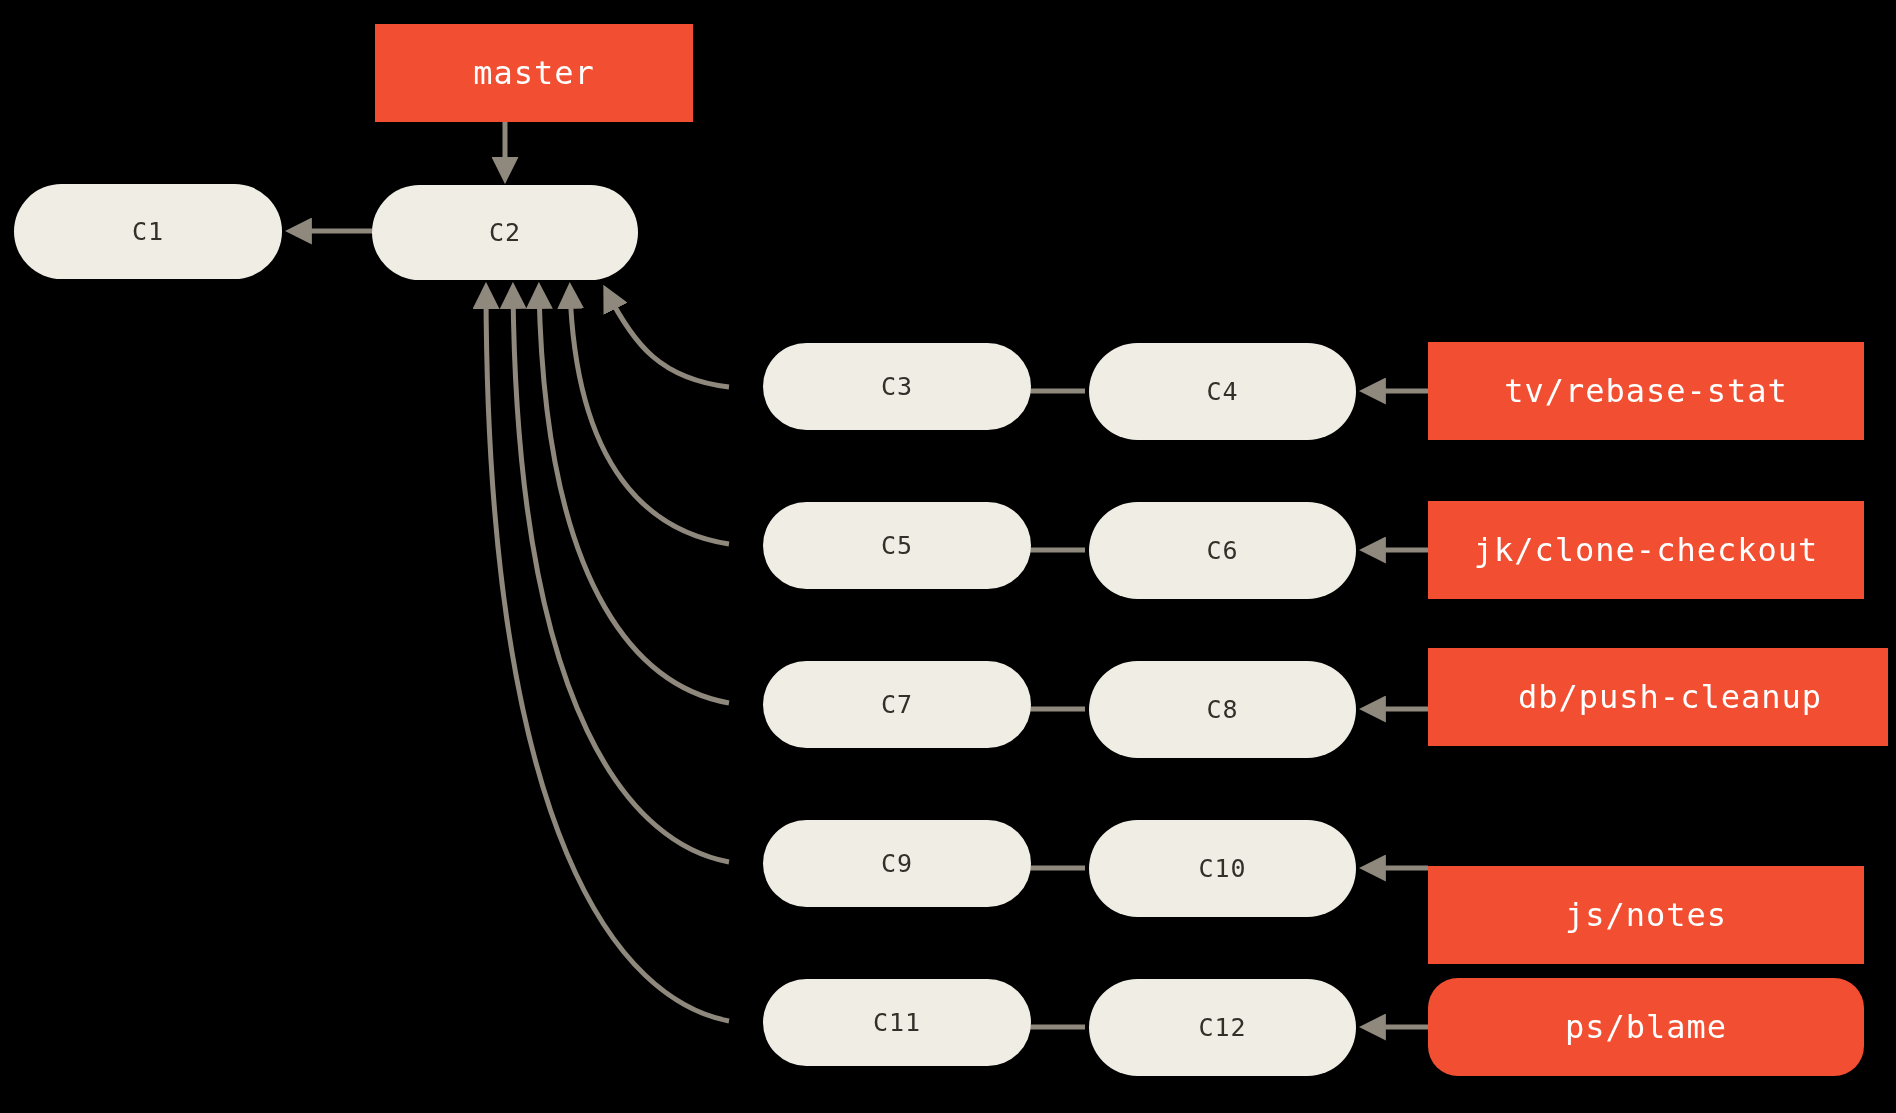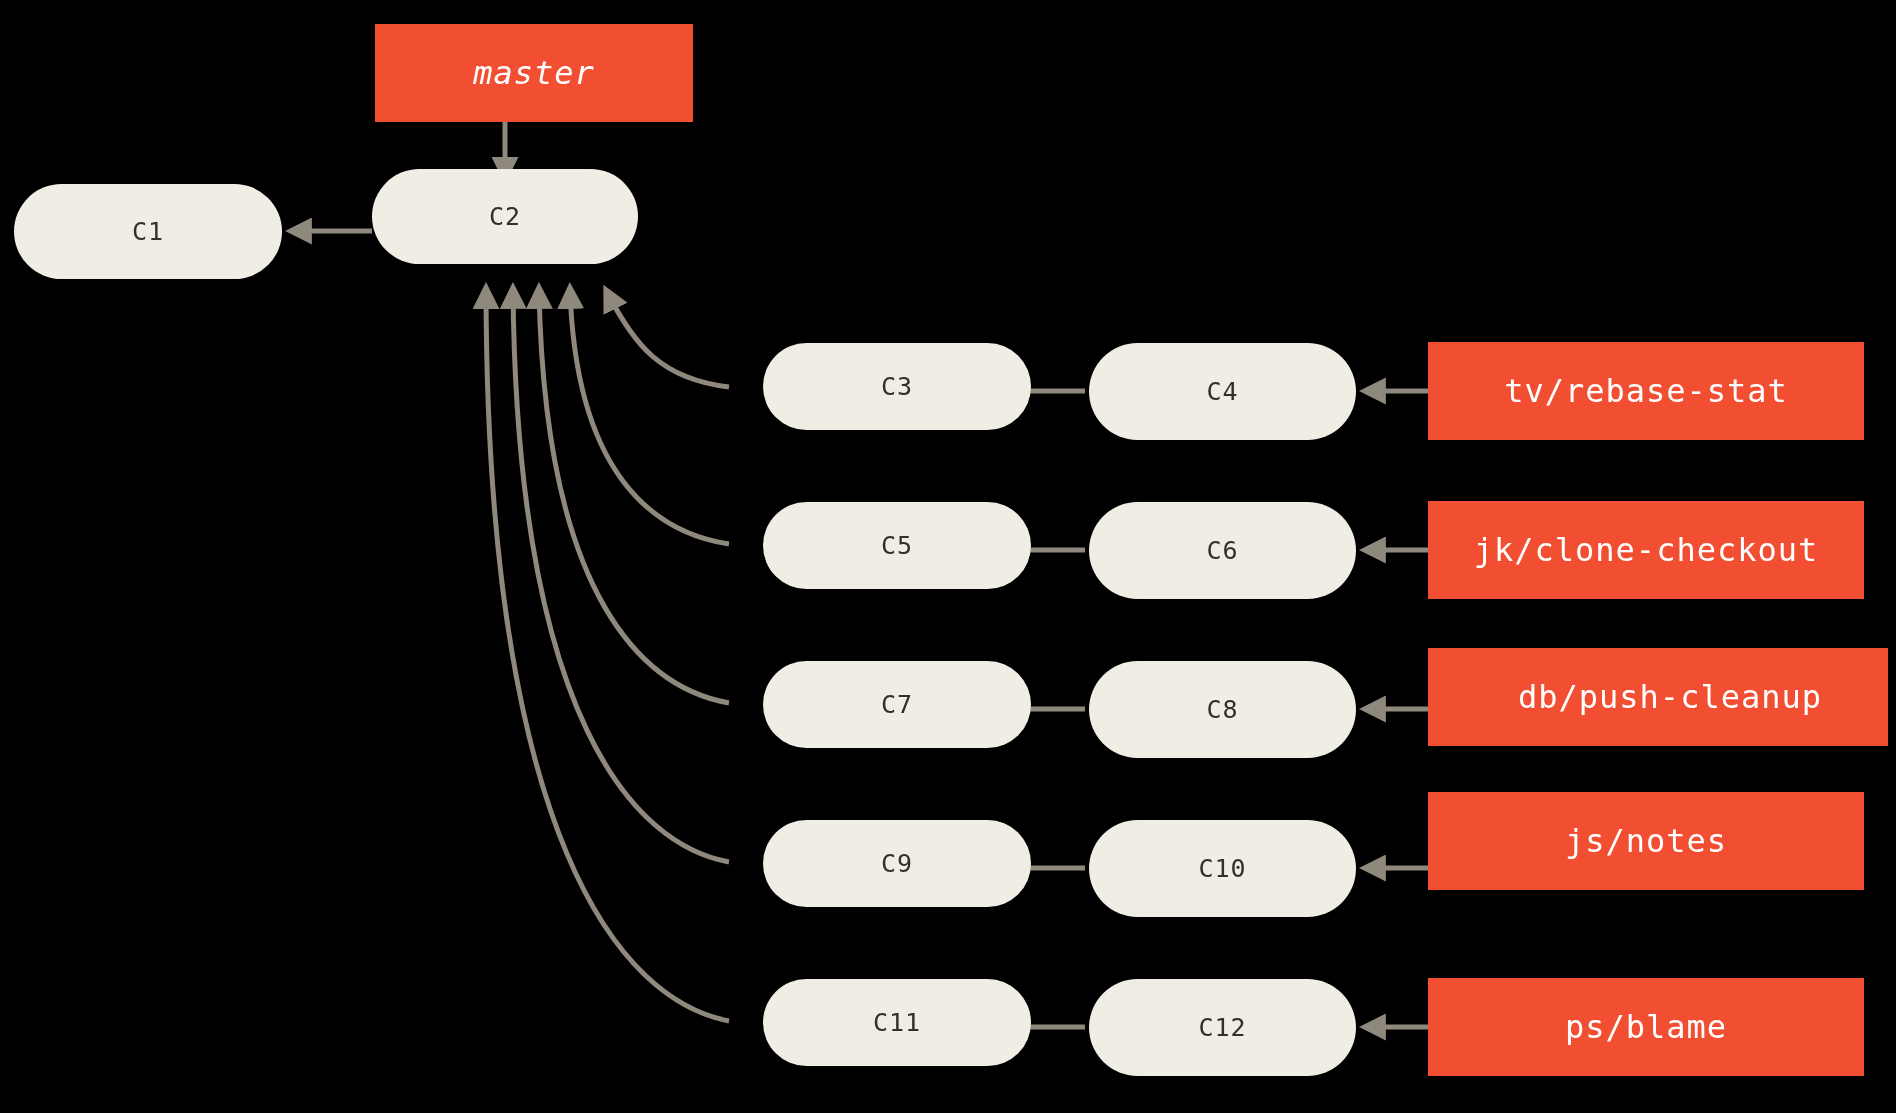--- a/index.html
+++ b/index.html
@@ -30,31 +30,31 @@
     font-size:25px;letter-spacing:1px;
   }
   .branch{
     position:absolute;
     background:var(--branch-fill);
     color:var(--branch-text);
     display:flex;align-items:center;justify-content:center;
     font-size:32px;letter-spacing:1px;
   }
   
-  .master{left:375px;top:24px;width:318px;height:98px;font-style:italic;}
+  .master{left:375px;top:24px;width:318px;height:98px;}
   .c1{left:14px;top:184px;width:268px;height:95px;}
-  .c2{left:372px;top:169px;width:266px;height:95px;}
+  .c2{left:372px;top:185px;width:266px;height:95px;}
   .pill-a{left:763px;width:268px;height:87px;}
   .pill-b{left:1089px;width:267px;height:97px;}
   .branch-right{left:1428px;width:436px;height:98px;}
   .row0 .pill{top:343px;} .row0 .branch-right{top:342px;}
   .row1 .pill{top:502px;} .row1 .branch-right{top:501px;}
   .row2 .pill{top:661px;align-items:center;} .row2 .branch-right{top:648px;padding-left:24px;}
-  .row3 .pill{top:820px;align-items:center;} .row3 .branch-right{top:792px;}
-  .row4 .pill{top:979px;} .row4 .branch-right{top:978px;}
+  .row3 .pill{top:820px;align-items:center;} .row3 .branch-right{top:866px;}
+  .row4 .pill{top:979px;} .row4 .branch-right{top:978px;border-radius:30px;}
 </style>
 </head>
 <body>
 
 <div class="canvas">
 
   <svg class="edges" viewBox="0 0 1896 1113" xmlns="http://www.w3.org/2000/svg">
     <defs>
       <marker id="ah" viewBox="0 0 10 10" refX="7" refY="5" markerWidth="27" markerHeight="27" markerUnits="userSpaceOnUse" orient="auto">
         <path class="arrowhead-shape" d="M0,0 L10,5 L0,10 Z"></path>

